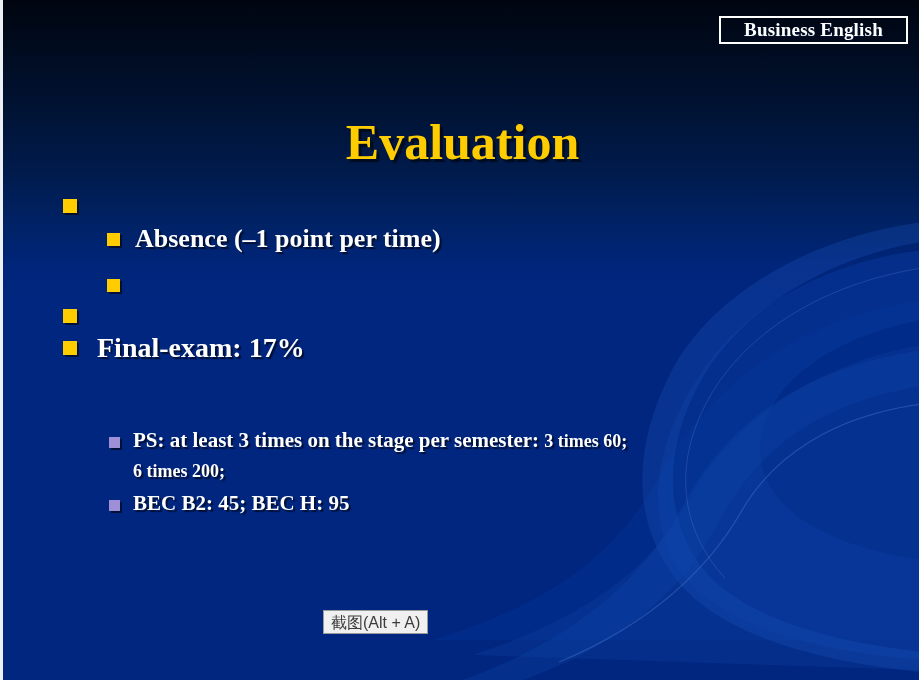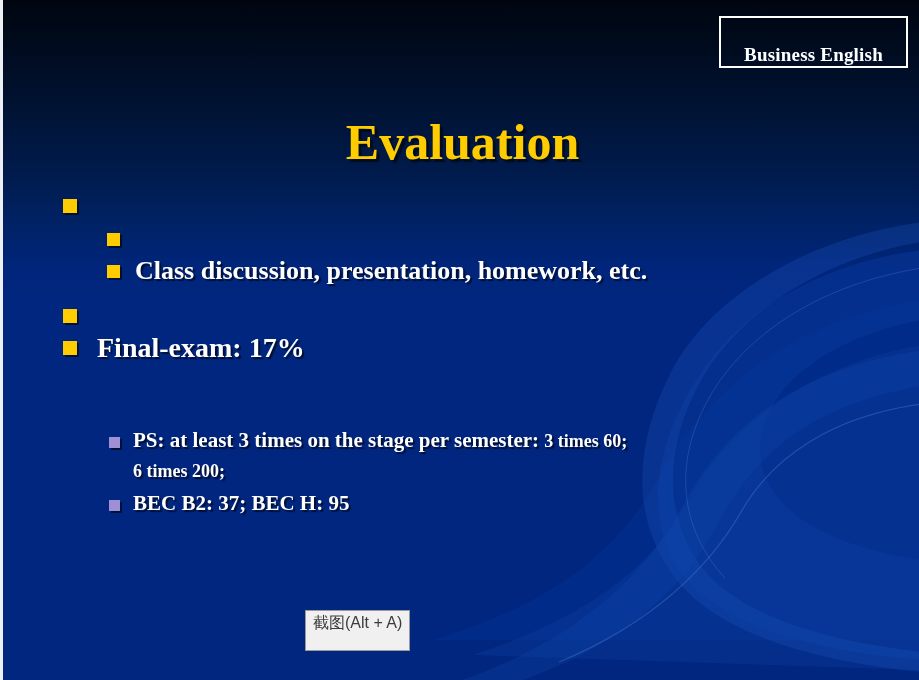--- a/index.html
+++ b/index.html
@@ -33,25 +33,25 @@
     width: 919px; height: 680px;
     pointer-events: none;
   }
 
   
   #header-box {
     position: absolute;
     left: 716px;
     top: 16px;
     width: 189px;
-    height: 52px;
+    height: 28px;
     border: 2px solid #ffffff;
     box-sizing: border-box;
     display: flex;
-    align-items: flex-end;
+    align-items: center;
     justify-content: center;
   }
   #header-box .label {
     color: #ffffff;
     font-size: 19px;
     font-weight: 700;
     letter-spacing: 0.2px;
     white-space: nowrap;
     text-shadow: 1px 1px 0 #00112f;
   }
@@ -121,23 +121,23 @@
     margin-top: 12px;
     margin-right: 13px;
   }
   .lvl3 .body { max-width: 770px; }
   .lvl3 .big { font-size: 21px; font-weight: 700; line-height: 30px; text-align: right; }
   .lvl3 .small { font-size: 18px; font-weight: 700; line-height: 30px; margin-top: 12px; }
 
   
   #tooltip {
     position: absolute;
-    left: 302px;
+    left: 320px;
     top: 610px;
-    padding: 2px 7px 18px 7px;
+    padding: 2px 7px 1px 7px;
     background: #f0f0f0;
     border: 1px solid #9a9a9a;
     color: #3c3c3c;
     font-family: "Liberation Sans", "DejaVu Sans", sans-serif;
     font-size: 16px;
     line-height: 19px;
     white-space: nowrap;
   }
 </style>
 </head>
@@ -162,45 +162,45 @@
   <div id="title">Evaluation</div>
 
   <div id="body">
 
     <div class="row lvl1">
       <span class="sq"></span>
     </div>
 
     <div class="row lvl2">
       <span class="sq"></span>
+      <span class="txt">Absence (–1 point per time)</span>
     </div>
 
     <div class="row lvl2">
       <span class="sq"></span>
-      <span class="txt">Class discussion, presentation, homework, etc.</span>
     </div>
 
     <div class="row lvl1">
       <span class="sq"></span>
     </div>
 
     <div class="row lvl1">
       <span class="sq"></span>
       <span class="txt">Final-exam: 17%</span>
     </div>
 
     <div class="spacer"></div>
 
     <div class="row lvl3">
       <span class="sq"></span>
       <span class="body"><span class="big">PS: at least 3 times on the stage per semester: </span><span class="small">3 times 60;</span><br><span class="small">6 times 200;</span></span>
     </div>
 
     <div class="row lvl3">
       <span class="sq"></span>
-      <span class="big">BEC B2: 37; BEC H: 95</span>
+      <span class="big">BEC B2: 45; BEC H: 95</span>
     </div>
 
   </div>
 
   <div id="tooltip">截图(Alt + A)</div>
 
 </div>
 
 </body></html>

